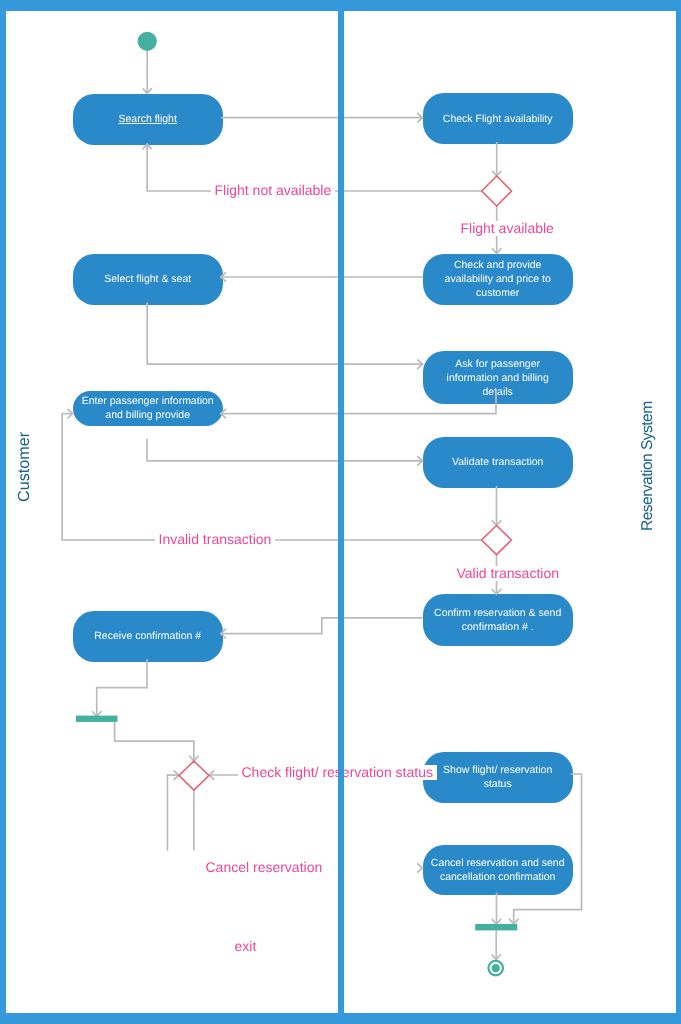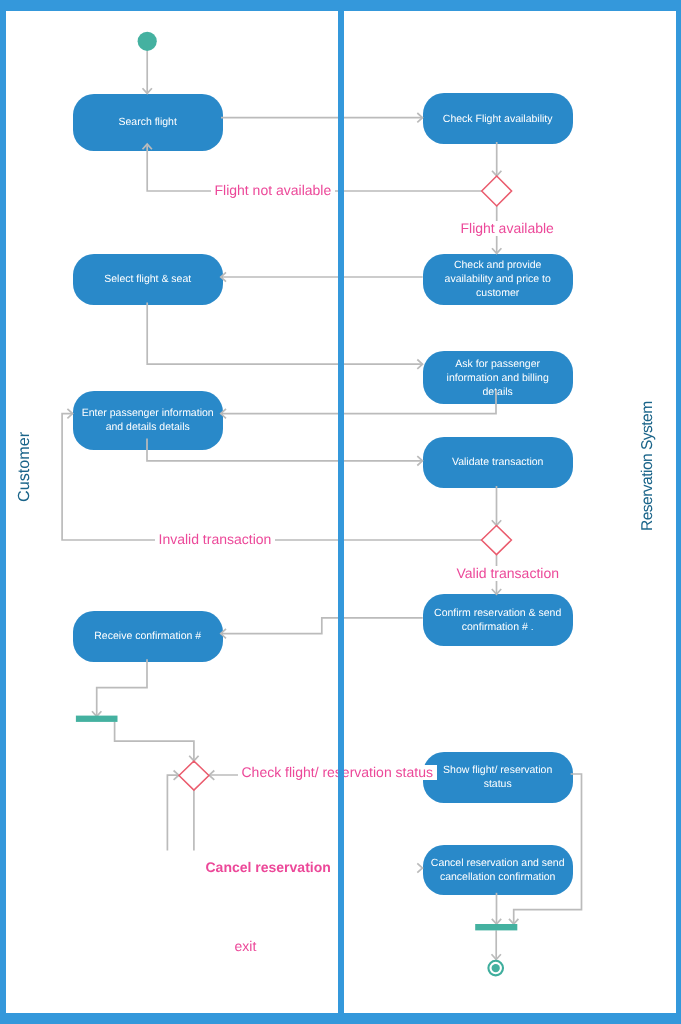--- a/index.html
+++ b/index.html
@@ -113,21 +113,21 @@
     <path d="M193.9 761.0 L208.9 775.5 L193.9 790.1 L179.0 775.5 Z" fill="#ffffff" stroke="#ea5b6d" stroke-width="1.5"></path>
 
     <rect x="75.9" y="715.6" width="41.6" height="6.3" fill="#44b1a0"></rect>
     <rect x="475.2" y="924.0" width="42.1" height="6.4" fill="#44b1a0"></rect>
 
     <circle cx="147.2" cy="41.3" r="9.6" fill="#44b1a0"></circle>
     <circle cx="495.7" cy="968.1" r="7.3" fill="none" stroke="#3fae9d" stroke-width="2.1"></circle>
     <circle cx="495.7" cy="968.1" r="4.15" fill="#44b1a0"></circle>
   </svg>
 
-  <div class="node" style="left:72.7px;top:93.6px;width:150px;height:57px;">
+  <div class="node" style="left:72.7px;top:93.6px;width:150px;height:51px;text-decoration:underline;">
       <span class="lbl">
         <span class="tline">Search flight</span>
       </span>
     </div>
   <div class="node" style="left:422.7px;top:93.2px;width:150px;height:51.3px;">
       <span class="lbl">
         <span class="tline">Check Flight availability</span>
       </span>
     </div>
   <div class="node" style="left:422.7px;top:253.5px;width:150px;height:51.8px;">
@@ -142,24 +142,24 @@
         <span class="tline">Select flight &amp; seat</span>
       </span>
     </div>
   <div class="node" style="left:422.7px;top:339.0px;width:150px;height:53.0px;margin-top:12px;">
       <span class="lbl">
         <span class="tline">Ask for passenger</span>
         <span class="tline">information and billing</span>
         <span class="tline">details</span>
       </span>
     </div>
-  <div class="node" style="left:72.7px;top:390.8px;width:150px;height:59px;">
+  <div class="node" style="left:72.7px;top:390.8px;width:150px;height:35px;">
       <span class="lbl">
         <span class="tline">Enter passenger information</span>
-        <span class="tline">and details details</span>
+        <span class="tline">and billing provide</span>
       </span>
     </div>
   <div class="node" style="left:422.7px;top:436.6px;width:150px;height:51.6px;justify-content:center;">
       <span class="lbl">
         <span class="tline">Validate transaction</span>
       </span>
     </div>
   <div class="node" style="left:422.7px;top:594.3px;width:150px;height:51.3px;">
       <span class="lbl">
         <span class="tline">Confirm reservation &amp; send</span>
@@ -182,21 +182,21 @@
         <span class="tline">Cancel reservation and send</span>
         <span class="tline">cancellation confirmation</span>
       </span>
     </div>
 
   <div class="elabel" style="left:210.5px;top:183.2px;"><span>Flight not available</span></div>
   <div class="elabel" style="left:456.5px;top:221.2px;"><span>Flight available</span></div>
   <div class="elabel" style="left:154.5px;top:532.2px;"><span>Invalid transaction</span></div>
   <div class="elabel" style="left:452.5px;top:566.2px;"><span>Valid transaction</span></div>
   <div class="elabel" style="left:237.5px;top:765.2px;"><span>Check flight/ reservation status</span></div>
-  <div class="elabel" style="left:201.5px;top:860.2px;font-weight:bold;"><span>Cancel reservation</span></div>
+  <div class="elabel" style="left:201.5px;top:860.2px;"><span>Cancel reservation</span></div>
   <div class="elabel" style="left:230.5px;top:939.2px;"><span>exit</span></div>
 
   <div class="frame-top"></div>
   <div class="frame-bottom"></div>
   <div class="frame-left"></div>
   <div class="frame-right"></div>
   <div class="lane-divider"></div>
 
 </div>
 

